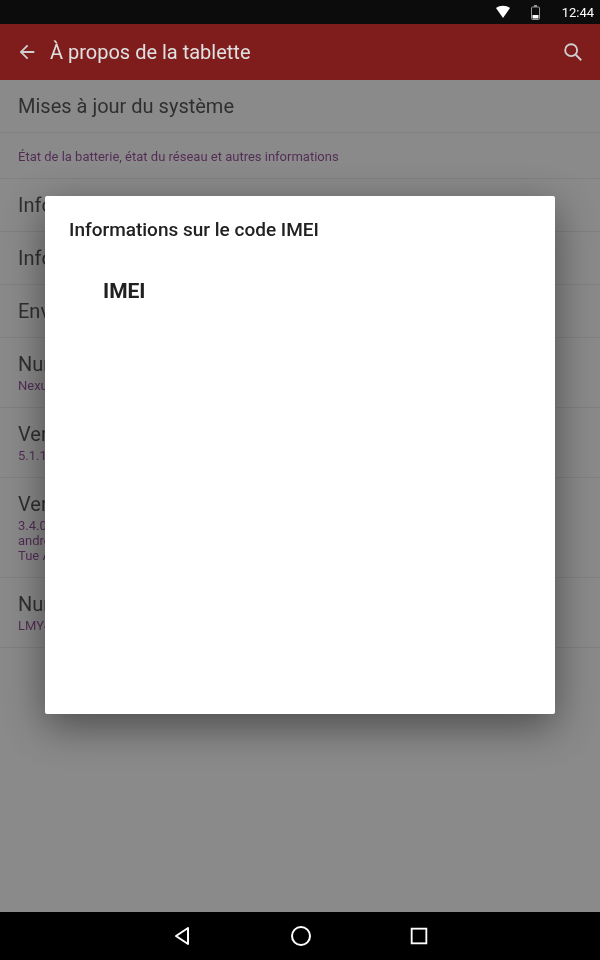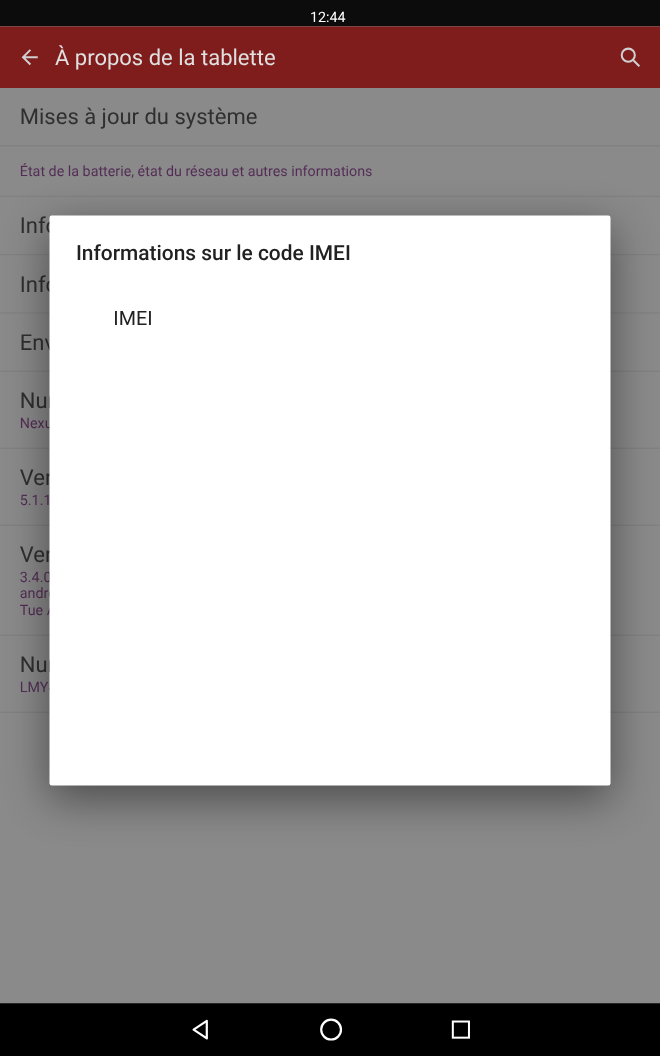--- a/index.html
+++ b/index.html
@@ -14,21 +14,20 @@
     .status-bar {
       height: 24px;
       background: #0c0c0c;
       display: flex;
       justify-content: flex-end;
       align-items: center;
       padding-right: 6px;
       gap: 20px;
       color: #fff;
       font-size: 13px;
-      flex-direction: column;
     }
     .status-bar .wifi-icon svg,
     .status-bar .battery-icon svg {
       display: block;
     }
     .status-bar .time {
       font-size: 13px;
       margin-left: 2px;
     }
     .app-bar {
@@ -93,22 +92,23 @@
       padding: 22px 24px 8px 24px;
       font-size: 19px;
       font-weight: 500;
       color: #212121;
     }
     .dialog-list {
       padding: 8px 0;
     }
     .dialog-item {
       padding: 22px 24px 22px 58px;
-      font-size: 18px;
+      font-size: 21px;
       color: #212121;
+      font-weight: bold;
     }
     .nav-bar {
       position: absolute;
       bottom: 0;
       left: 0;
       right: 0;
       height: 48px;
       background: #000;
       display: flex;
       justify-content: center;

